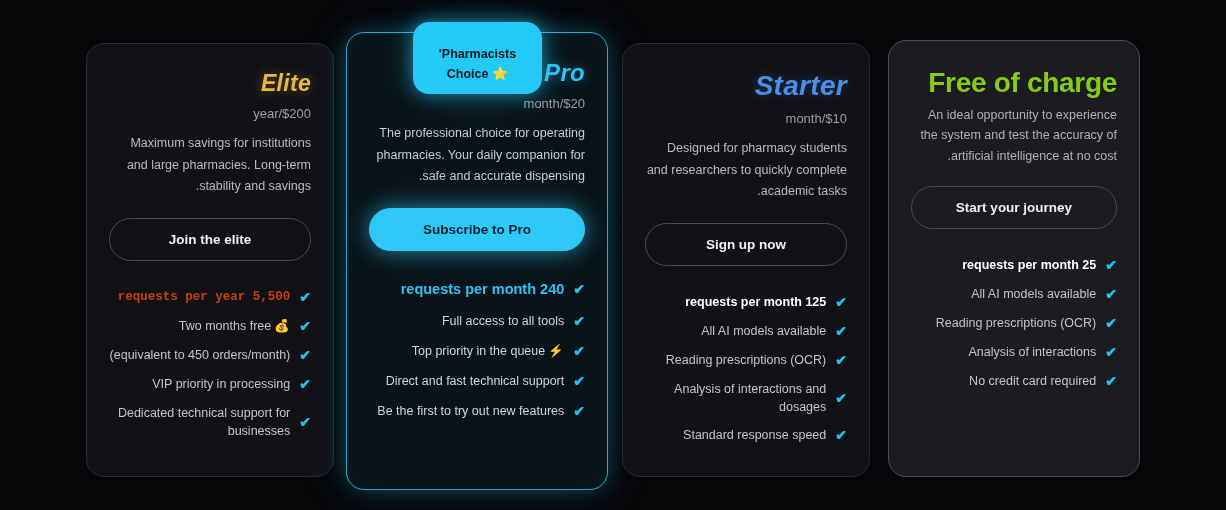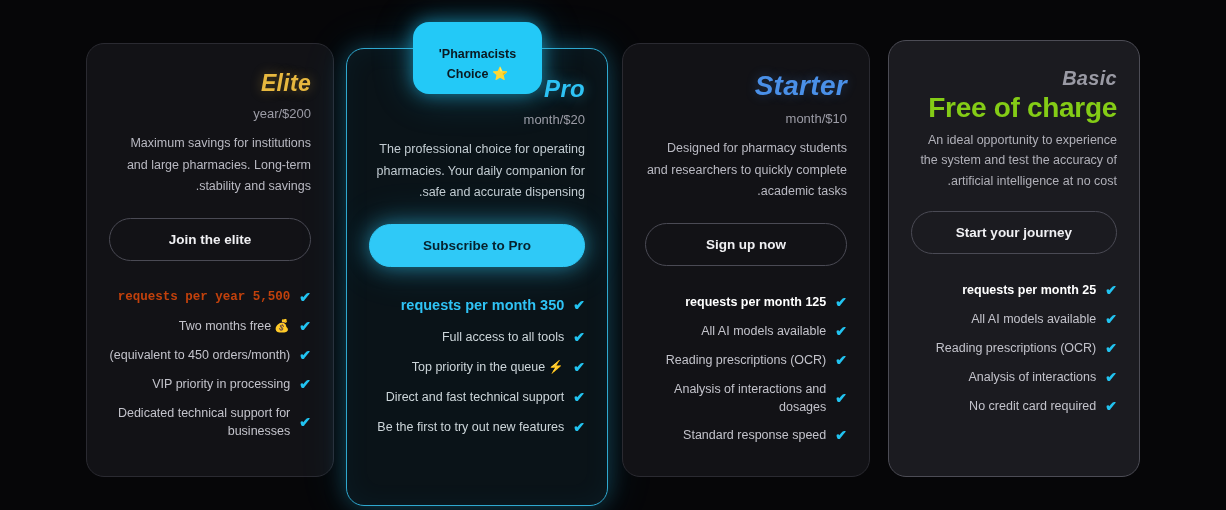--- a/index.html
+++ b/index.html
@@ -34,21 +34,21 @@
     top: 43px;
     width: 248px;
     height: 434px;
     background: #121216;
     border: 1px solid #2a2a31;
   }
 
   
   .card-pro {
     left: 346px;
-    top: 48px;
+    top: 32px;
     width: 262px;
     height: 458px;
     background: #0a1318;
     border: 1px solid #2fa8cf;
     box-shadow: 0 0 22px rgba(40, 185, 235, 0.28),
                 0 0 50px rgba(40, 185, 235, 0.12),
                 inset 0 0 28px rgba(40, 185, 235, 0.05);
   }
 
   
@@ -233,21 +233,21 @@
   </div>
 
   <div class="card card-pro">
     <div class="plan-name pro">Pro</div>
     <div class="plan-price">month/$20</div>
     <div class="plan-desc">The professional choice for operating pharmacies. Your daily companion for safe and accurate dispensing.</div>
     <div class="cta cta-solid">Subscribe to Pro</div>
     <ul class="features">
       <li class="feature highlight">
         <span class="check">✔</span>
-        <span class="feature-text">requests per month 350</span>
+        <span class="feature-text">requests per month 240</span>
       </li>
       <li class="feature">
         <span class="check">✔</span>
         <span class="feature-text">Full access to all tools</span>
       </li>
       <li class="feature">
         <span class="check">✔</span>
         <span class="feature-text"><span class="emoji">⚡</span> <span>Top priority in the queue</span></span>
       </li>
       <li class="feature">
@@ -284,21 +284,20 @@
         <span class="feature-text">Analysis of interactions and dosages</span>
       </li>
       <li class="feature">
         <span class="check">✔</span>
         <span class="feature-text">Standard response speed</span>
       </li>
     </ul>
   </div>
 
   <div class="card card-basic">
-    <div class="plan-name basic">Basic</div>
     <div class="free-headline">Free of charge</div>
     <div class="plan-desc">An ideal opportunity to experience the system and test the accuracy of artificial intelligence at no cost.</div>
     <div class="cta cta-outline">Start your journey</div>
     <ul class="features">
       <li class="feature highlight">
         <span class="check">✔</span>
         <span class="feature-text">requests per month 25</span>
       </li>
       <li class="feature">
         <span class="check">✔</span>

